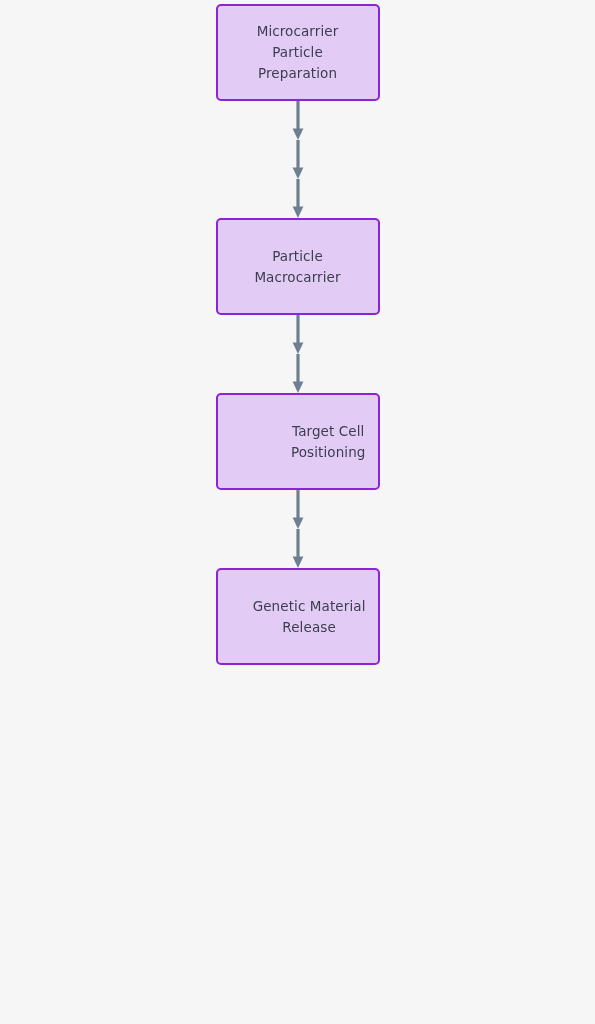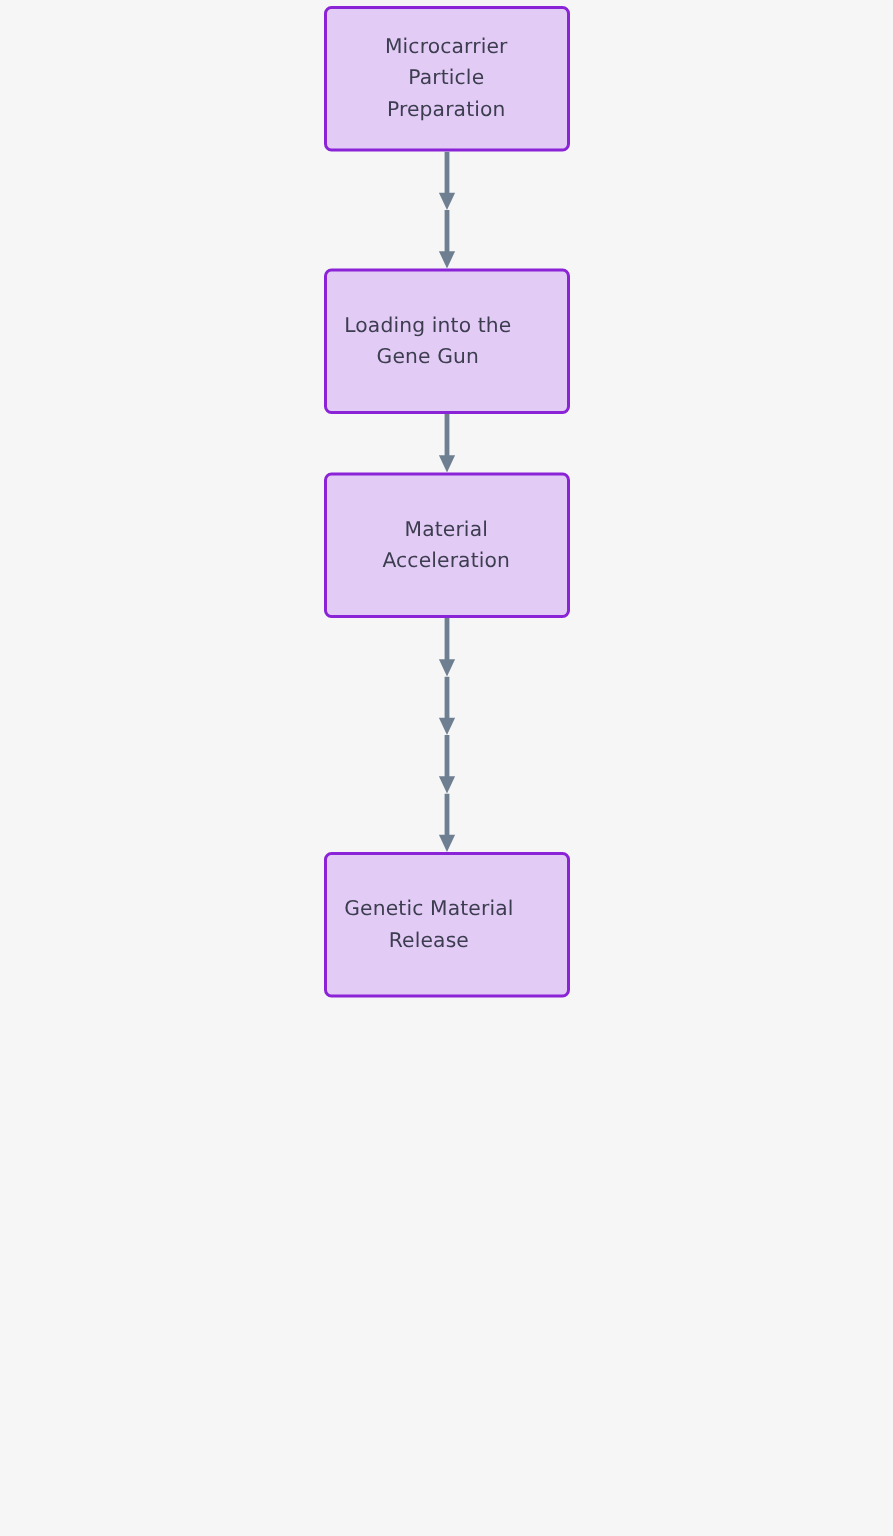--- a/index.html
+++ b/index.html
@@ -29,21 +29,21 @@
   }
   .node {
     width: 164px;
     height: 97px;
     box-sizing: border-box;
     background: #e2cbf5;
     border: 2px solid #8b23d6;
     border-radius: 5px;
     display: flex;
     align-items: center;
-    justify-content: flex-start;
+    justify-content: flex-end;
     text-align: center;
     padding: 4px 12px;
   }
   .node-label {
     font-size: 13.5px;
     line-height: 1.55;
     color: #3d3d50;
     letter-spacing: 0.1px;
     white-space: pre-line;
     font-family: "DejaVu Sans", sans-serif;
@@ -79,55 +79,55 @@
   </div>
 
 
   <div class="connector">
     <svg width="14" height="39" viewBox="0 0 14 39">
       <line x1="7" y1="0" x2="7" y2="29" stroke="#6f7f92" stroke-width="3.2"></line>
       <polygon points="7,39 1.6,27.5 12.4,27.5" fill="#6f7f92"></polygon>
     </svg>
   </div>
 
-  <div class="node-wrap">
-    <div class="node">
-      <span class="node-label">Loading into the
-Gene Gun</span>
-    </div>
-  </div>
 
   <div class="connector">
     <svg width="14" height="39" viewBox="0 0 14 39">
       <line x1="7" y1="0" x2="7" y2="29" stroke="#6f7f92" stroke-width="3.2"></line>
       <polygon points="7,39 1.6,27.5 12.4,27.5" fill="#6f7f92"></polygon>
     </svg>
   </div>
 
   <div class="node-wrap">
     <div class="node">
-      <span class="node-label">Material Acceleration</span>
+      <span class="node-label">Particle Macrocarrier</span>
     </div>
   </div>
 
   <div class="connector">
     <svg width="14" height="39" viewBox="0 0 14 39">
       <line x1="7" y1="0" x2="7" y2="29" stroke="#6f7f92" stroke-width="3.2"></line>
       <polygon points="7,39 1.6,27.5 12.4,27.5" fill="#6f7f92"></polygon>
     </svg>
   </div>
 
 
   <div class="connector">
     <svg width="14" height="39" viewBox="0 0 14 39">
       <line x1="7" y1="0" x2="7" y2="29" stroke="#6f7f92" stroke-width="3.2"></line>
       <polygon points="7,39 1.6,27.5 12.4,27.5" fill="#6f7f92"></polygon>
     </svg>
   </div>
 
+  <div class="node-wrap">
+    <div class="node">
+      <span class="node-label">Target Cell
+Positioning</span>
+    </div>
+  </div>
 
   <div class="connector">
     <svg width="14" height="39" viewBox="0 0 14 39">
       <line x1="7" y1="0" x2="7" y2="29" stroke="#6f7f92" stroke-width="3.2"></line>
       <polygon points="7,39 1.6,27.5 12.4,27.5" fill="#6f7f92"></polygon>
     </svg>
   </div>
 
 
   <div class="connector">

